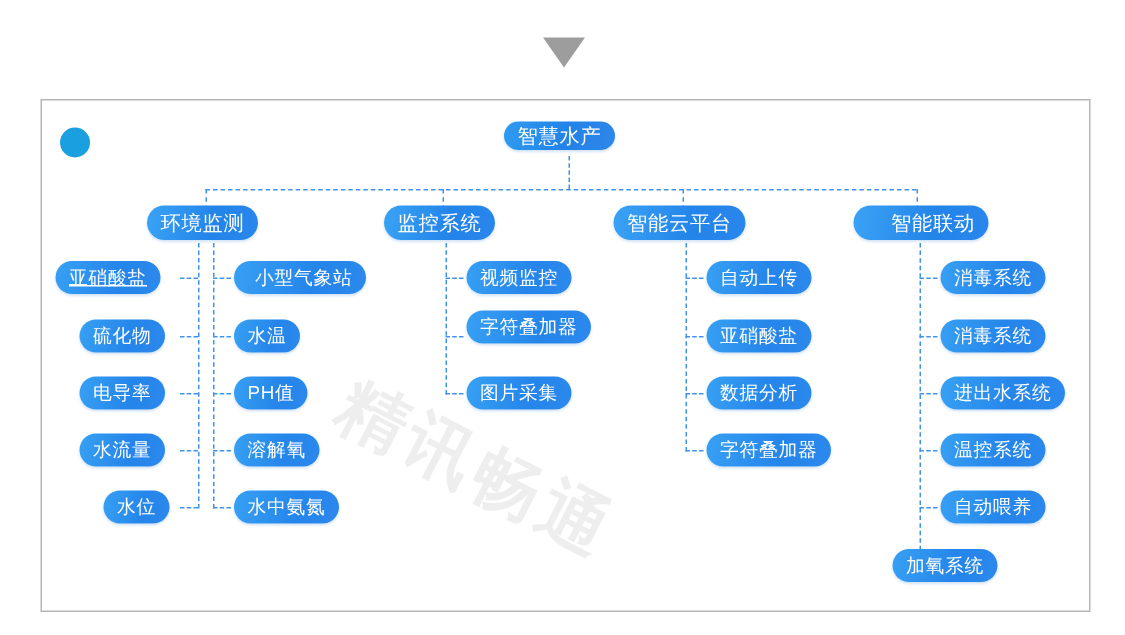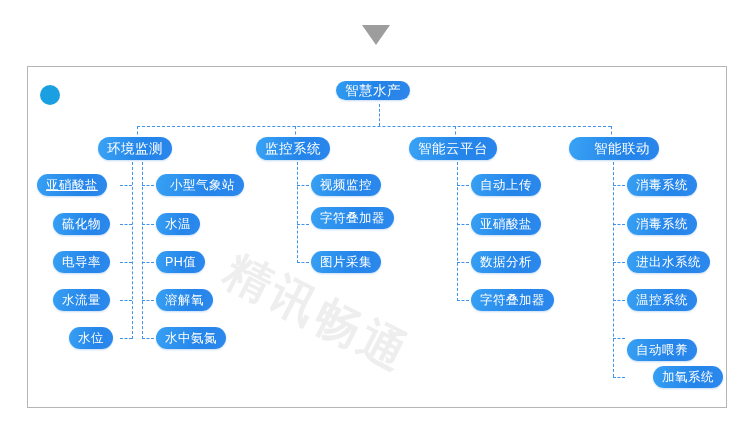--- a/index.html
+++ b/index.html
@@ -188,16 +188,16 @@
 
   <div class="node leaf" style="left:471px; top:174px;">自动上传</div>
   <div class="node leaf" style="left:471px; top:213px;">亚硝酸盐</div>
   <div class="node leaf" style="left:471px; top:251px;">数据分析</div>
   <div class="node leaf" style="left:471px; top:289px;">字符叠加器</div>
 
   <div class="node leaf" style="left:627px; top:174px;">消毒系统</div>
   <div class="node leaf" style="left:627px; top:213px;">消毒系统</div>
   <div class="node leaf" style="left:627px; top:251px;">进出水系统</div>
   <div class="node leaf" style="left:627px; top:289px;">温控系统</div>
-  <div class="node leaf" style="left:627px; top:327px;margin-top:12px;">自动喂养</div>
-  <div class="node leaf" style="left:653px; top:366px;">加氧系统</div>
+  <div class="node leaf" style="left:627px; top:327px;">自动喂养</div>
+  <div class="node leaf" style="left:595px; top:366px;">加氧系统</div>
 
 </div>
 
 </body></html>

